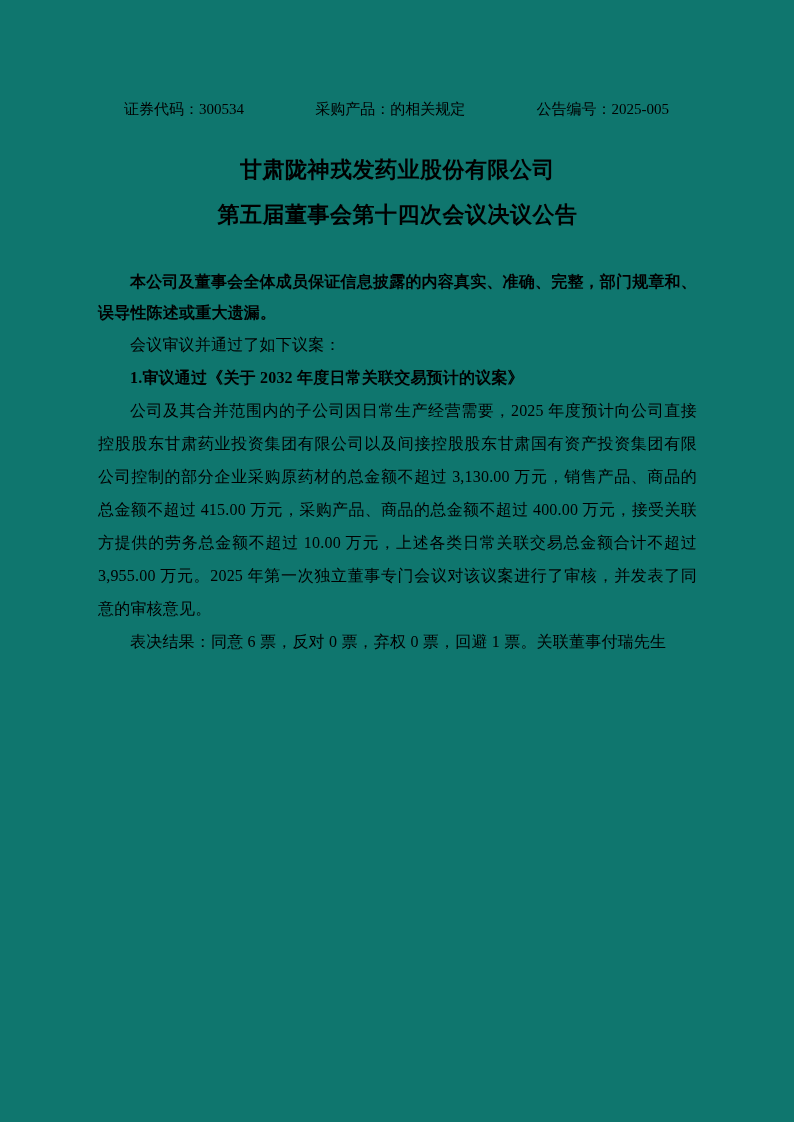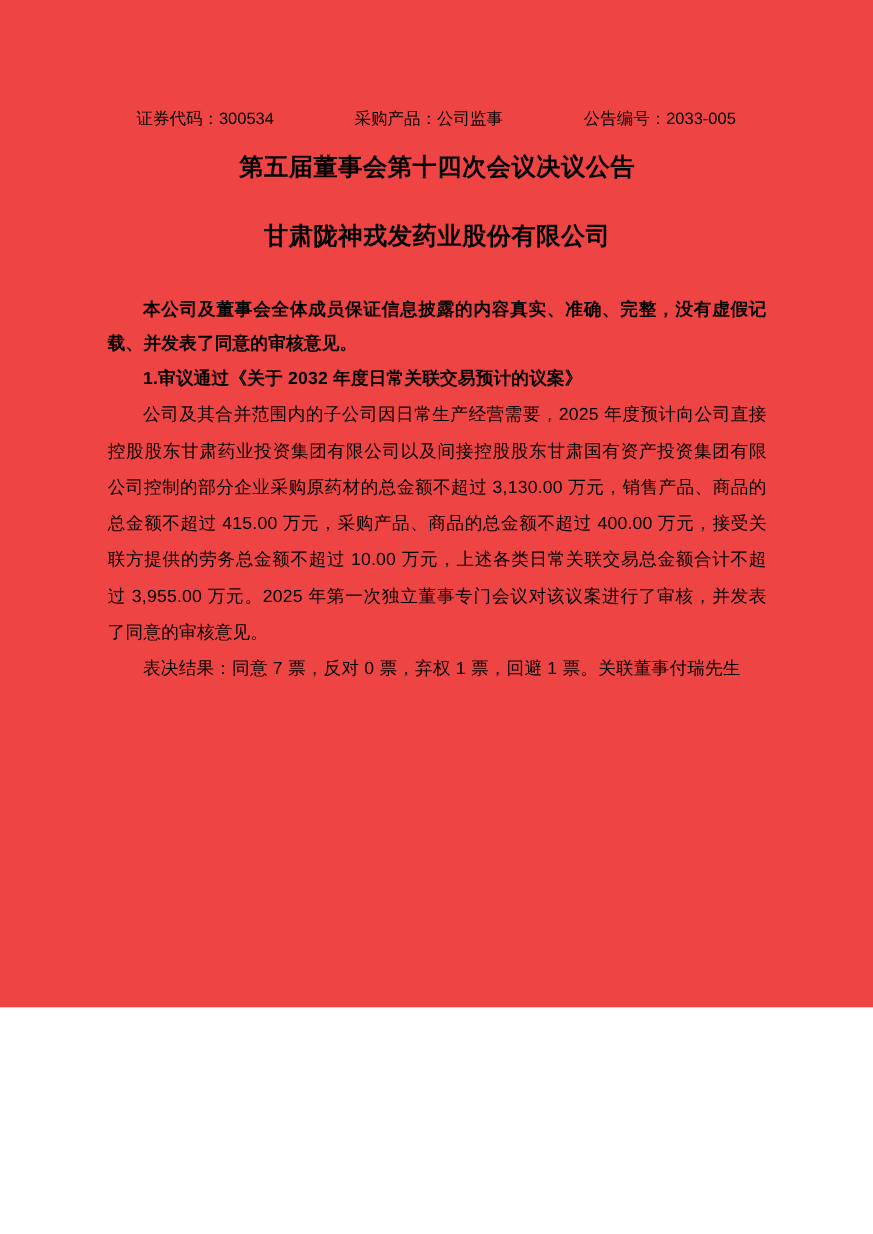--- a/index.html
+++ b/index.html
@@ -1,24 +1,24 @@
 <!DOCTYPE html>
 <html><head>
 <meta charset="utf-8">
 <style>
   * { margin: 0; padding: 0; box-sizing: border-box; }
   html, body { background: #ffffff; }
   .page {
     position: relative;
     width: 794px;
-    height: 916px;
+    height: 1122px;
     margin: 0 auto;
-    background: #ef4444;
+    background: #0f766e;
     color: #000000;
-    font-family: Liberation Sans, sans-serif;
+    font-family: Liberation Serif, serif;
     padding: 98px 97px 40px 98px;
     overflow: hidden;
   }
   .doc-header {
     display: flex;
     justify-content: space-between;
     font-size: 15px;
     line-height: 22px;
     padding: 0 28px 0 26px;
     white-space: nowrap;
@@ -48,28 +48,29 @@
   .sec-heading { font-weight: bold; }
   .s1-heading { margin-top: 30px; }
 </style>
 </head>
 <body>
 
 <div class="page">
 
   <div class="doc-header">
     <span class="pair"><span>证券代码：</span><span>300534</span></span>
-    <span class="pair"><span>采购产品：</span><span>公司监事</span></span>
-    <span class="pair"><span>公告编号：</span><span>2033-005</span></span>
+    <span class="pair"><span>采购产品：</span><span>的相关规定</span></span>
+    <span class="pair"><span>公告编号：</span><span>2025-005</span></span>
   </div>
 
+  <div class="title title-1">甘肃陇神戎发药业股份有限公司</div>
   <div class="title title-2">第五届董事会第十四次会议决议公告</div>
-  <div class="title title-1">甘肃陇神戎发药业股份有限公司</div>
 
-  <p class="para statement">本公司及董事会全体成员保证信息披露的内容真实、准确、完整，没有虚假记载、并发表了同意的审核意见。</p>
+  <p class="para statement">本公司及董事会全体成员保证信息披露的内容真实、准确、完整，部门规章和、误导性陈述或重大遗漏。</p>
 
 
+  <p class="para">会议审议并通过了如下议案：</p>
 
   <p class="para sec-heading">1.审议通过《关于 2032 年度日常关联交易预计的议案》</p>
   <p class="para">公司及其合并范围内的子公司因日常生产经营需要，2025 年度预计向公司直接控股股东甘肃药业投资集团有限公司以及间接控股股东甘肃国有资产投资集团有限公司控制的部分企业采购原药材的总金额不超过 3,130.00 万元，销售产品、商品的总金额不超过 415.00 万元，采购产品、商品的总金额不超过 400.00 万元，接受关联方提供的劳务总金额不超过 10.00 万元，上述各类日常关联交易总金额合计不超过 3,955.00 万元。2025 年第一次独立董事专门会议对该议案进行了审核，并发表了同意的审核意见。</p>
-  <p class="para">表决结果：同意 7 票，反对 0 票，弃权 1 票，回避 1 票。关联董事付瑞先生</p>
+  <p class="para">表决结果：同意 6 票，反对 0 票，弃权 0 票，回避 1 票。关联董事付瑞先生</p>
 
 </div>
 
 </body></html>

